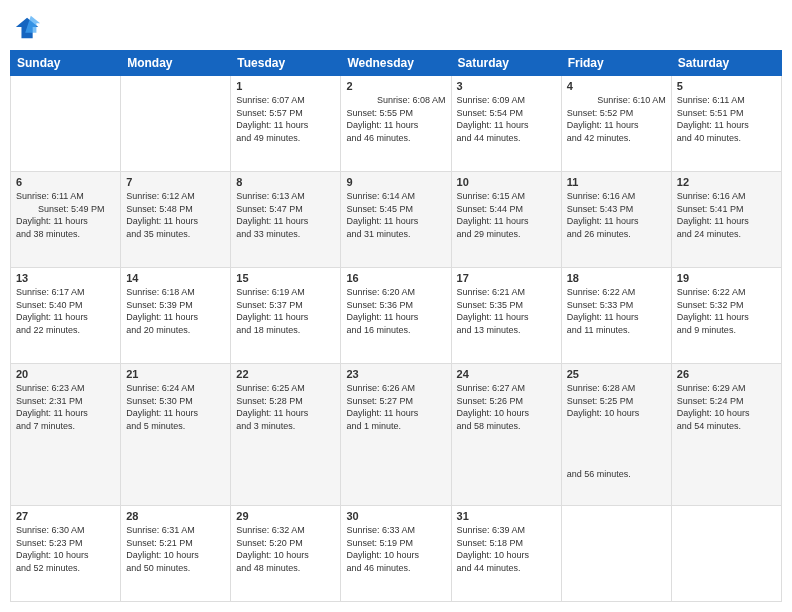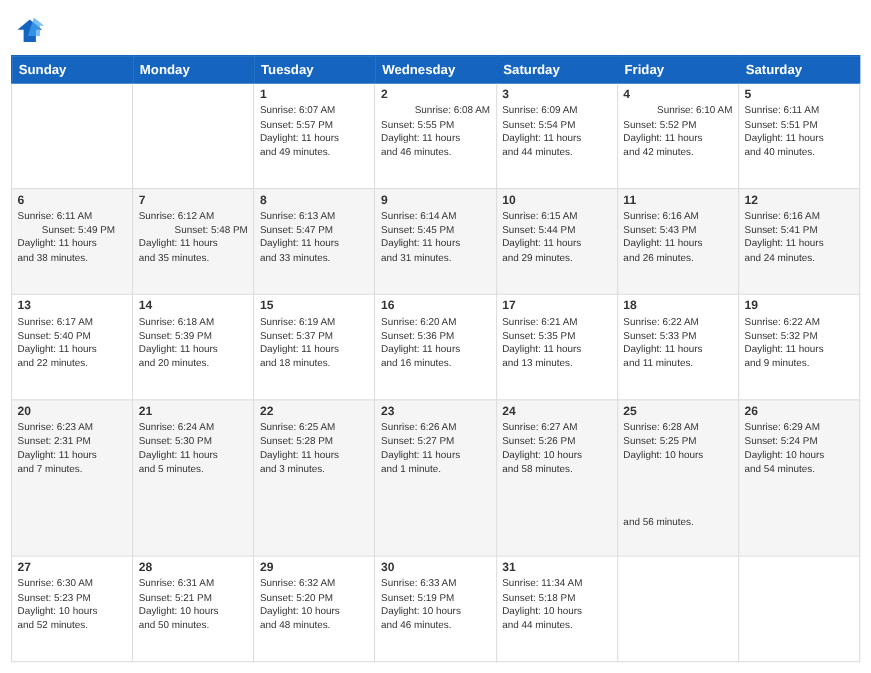--- a/index.html
+++ b/index.html
@@ -180,21 +180,21 @@
               <span style="display: block;">Sunrise: 6:11 AM</span>
               <span style="display: block; margin-left: 22px;">Sunset: 5:49 PM</span>
               <span style="display: block;">Daylight: 11 hours</span>
               <span style="display: block;">and 38 minutes.</span>
             </div>
           </td>
           <td>
             <span class="day-num">7</span>
             <div class="cell-text">
               <span style="display: block;">Sunrise: 6:12 AM</span>
-              <span style="display: block; text-align: right;">Sunset: 5:48 PM</span>
+              <span style="display: block;">Sunset: 5:48 PM</span>
               <span style="display: block;">Daylight: 11 hours</span>
               <span style="display: block;">and 35 minutes.</span>
             </div>
           </td>
           <td>
             <span class="day-num">8</span>
             <div class="cell-text">
               <span style="display: block;">Sunrise: 6:13 AM</span>
               <span style="display: block;">Sunset: 5:47 PM</span>
               <span style="display: block;">Daylight: 11 hours</span>
@@ -401,21 +401,21 @@
             <div class="cell-text">
               <span style="display: block;">Sunrise: 6:33 AM</span>
               <span style="display: block;">Sunset: 5:19 PM</span>
               <span style="display: block;">Daylight: 10 hours</span>
               <span style="display: block;">and 46 minutes.</span>
             </div>
           </td>
           <td>
             <span class="day-num">31</span>
             <div class="cell-text">
-              <span style="display: block;">Sunrise: 11:34 AM</span>
+              <span style="display: block;">Sunrise: 6:39 AM</span>
               <span style="display: block;">Sunset: 5:18 PM</span>
               <span style="display: block;">Daylight: 10 hours</span>
               <span style="display: block;">and 44 minutes.</span>
             </div>
           </td>
           <td class="empty-cell"></td>
           <td class="empty-cell"></td>
         </tr>
       </tbody>
   </table>

